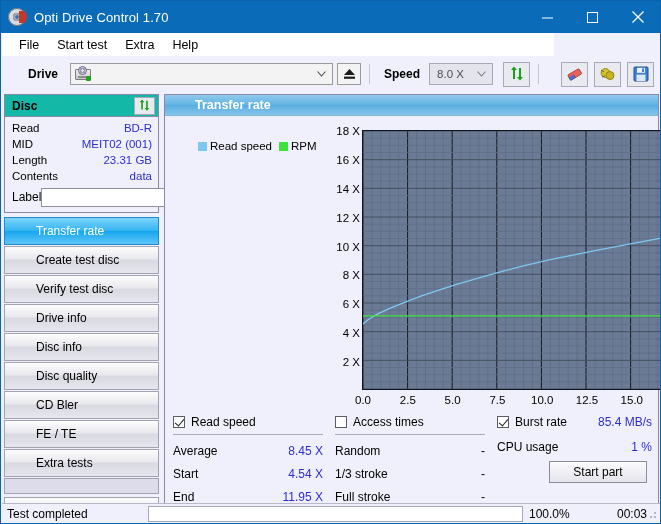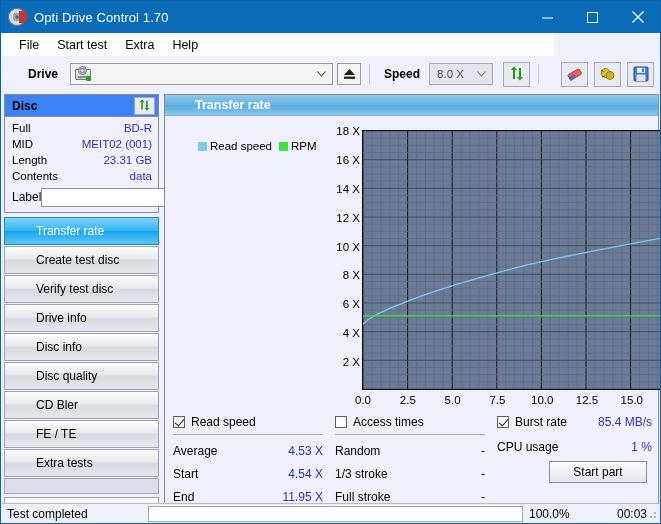--- a/index.html
+++ b/index.html
@@ -106,21 +106,21 @@
     display:flex; align-items:center; justify-content:center; margin-left:6px;
   }
   #refresh-btn { margin-left:10px; }
   #erase-btn { margin-left:14px; }
 
   
   #leftpanel { position:absolute; left:3px; top:93px; width:155px; }
   #disc-box { border:1px solid #8a8aa8; background:#eff0fb; }
   #disc-head {
     height:22px; display:flex; align-items:center; justify-content:space-between;
-    border-bottom:1px solid #8a8aa8; padding:0 3px 0 7px; background:#3b82f6;
+    border-bottom:1px solid #8a8aa8; padding:0 3px 0 7px; background:#14b8a6;
   }
   #disc-head-title { font-weight:bold; font-size:12px; }
   #disc-refresh { width:21px; height:18px; background:#e9e9f0; border:1px solid #a9a9b6;
     display:flex; align-items:center; justify-content:center; }
   #disc-rows { padding:3px 6px 4px 7px; }
   .drow { display:flex; justify-content:space-between; align-items:center; height:16px; font-size:11.5px; }
   .dlabel { color:#000; }
   .dval { color:#2d2dd0; }
   #label-row { display:flex; align-items:center; height:22px; margin-top:2px; }
   #label-row .dlabel { width:34px; }
@@ -352,21 +352,21 @@
         <span id="disc-head-title">Disc</span>
         <span id="disc-refresh">
           <svg width="13" height="13" viewBox="0 0 16 16">
             <path d="M4 13 L4 4 L2 4 L5 0.5 L8 4 L6 4 L6 13 Z" fill="#19a019"></path>
             <path d="M12 2 L12 11 L14 11 L11 14.5 L8 11 L10 11 L10 2 Z" fill="#19a019"></path>
           </svg>
         </span>
       </div>
       <div id="disc-rows">
         <div class="drow">
-          <span class="dlabel">Full</span>
+          <span class="dlabel">Read</span>
           <span class="dval">BD-R</span>
         </div>
         <div class="drow">
           <span class="dlabel">MID</span>
           <span class="dval">MEIT02 (001)</span>
         </div>
         <div class="drow">
           <span class="dlabel">Length</span>
           <span class="dval">23.31 GB</span>
         </div>
@@ -572,21 +572,21 @@
     <div id="stats">
 
       <div class="statcol" id="col1">
         <div class="stathead" style="display:flex;align-items:center;height:18px;font-size:12px;">
           <span class="chk on"></span>
           <span>Read speed</span>
         </div>
         <div class="hrule"></div>
         <div class="statrow">
           <span>Average</span>
-          <span class="sv">4.53 X</span>
+          <span class="sv">8.45 X</span>
         </div>
         <div class="statrow">
           <span>Start</span>
           <span class="sv">4.54 X</span>
         </div>
         <div class="statrow">
           <span>End</span>
           <span class="sv">11.95 X</span>
         </div>
       </div>

